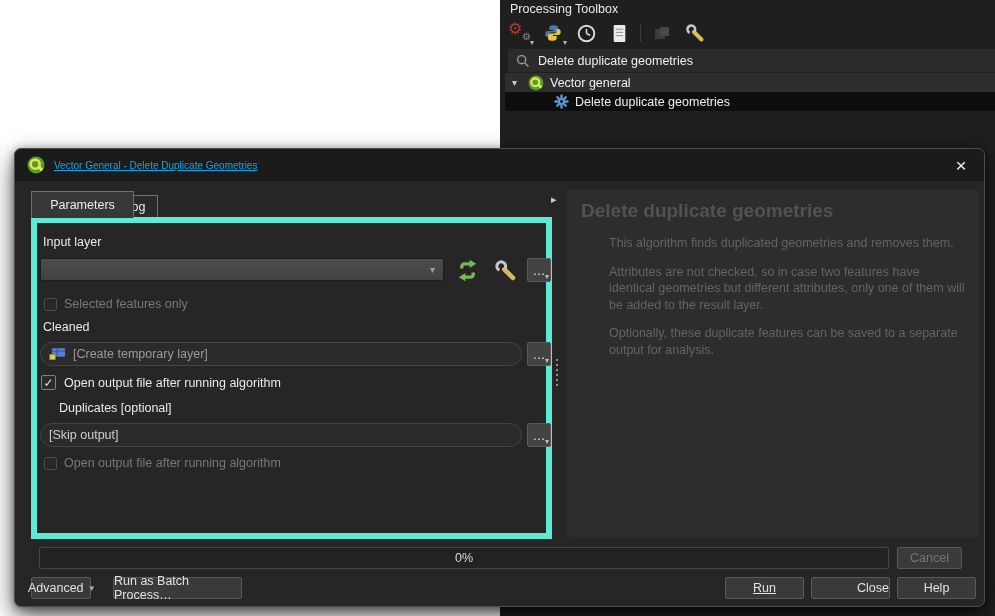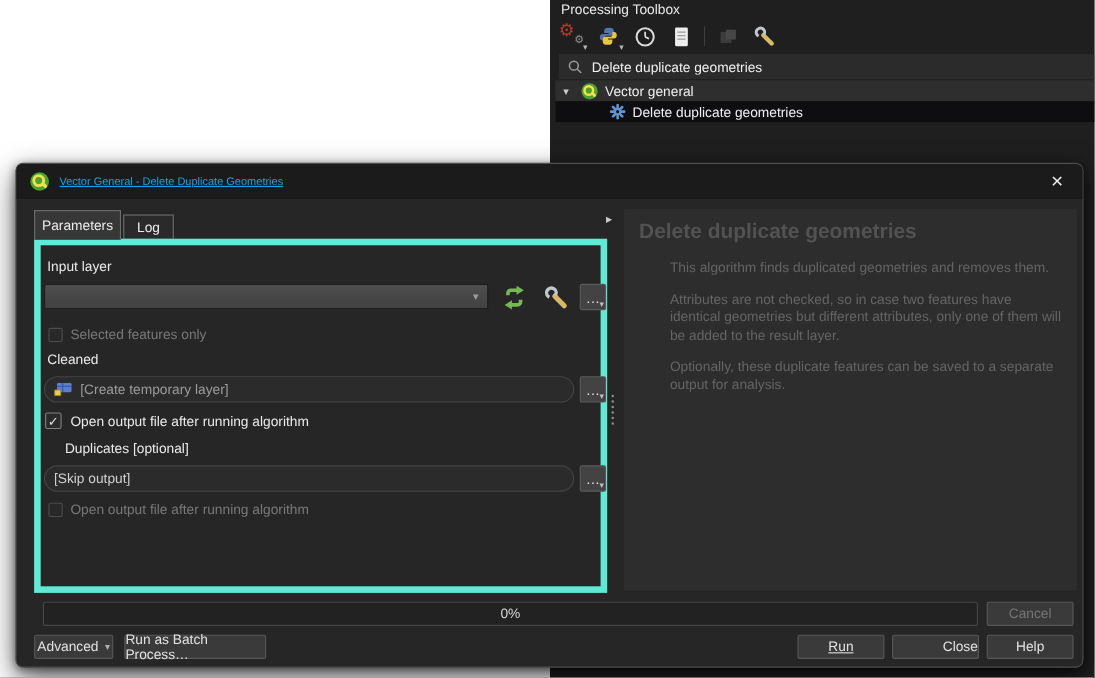--- a/index.html
+++ b/index.html
@@ -34,21 +34,21 @@
     box-shadow:0 10px 26px rgba(0,0,0,.6), 0 2px 8px rgba(0,0,0,.45); }
   .titlebar { left:0; top:0; width:100%; height:32px; background:#1b1b1b;
     border-radius:6px 6px 0 0; display:flex; align-items:center; padding:0 12px; gap:9px; }
   .dlg-title { color:#0ea5e9; font-size:10px;text-decoration:underline; }
   .dlg-close { margin-left:auto; width:22px; height:22px; display:flex; align-items:center; justify-content:center;
     color:#eeeeee; font-size:19px; line-height:1; cursor:default; }
 
   
   .tab { position:absolute; display:flex; align-items:center; justify-content:center;
     border:1px solid #6e6e6e; color:#ececec; }
-  .tab.active { left:16px; top:42px; width:79px; height:27px; background:#373737; border-bottom:none; z-index:2; }
+  .tab.active { left:16px; top:42px; width:103px; height:27px; background:#373737; border-bottom:none; z-index:2; }
   .tab.inactive { left:97px; top:46px; width:46px; height:23px; background:#2a2a2a; }
   .tabpane { left:16px; top:68px; width:521px; height:322px; border:6px solid #5eead4; background:#262626; }
 
   .field-label { position:absolute; color:#eaeaea; }
   .combo { position:absolute; left:3px; top:35px; width:404px; height:23px;
     background:linear-gradient(#4d4d4d,#424242); border:1px solid #1e1e1e; border-radius:2px;
     display:flex; align-items:center; justify-content:flex-end; padding-right:8px; }
   .combo .arrow { color:#9e9e9e; font-size:10px; }
   .icon-btn { position:absolute; width:28px; height:28px; display:flex; align-items:center; justify-content:center; }
   .browse-btn { position:absolute; width:24px; height:24px; background:#434343; border:1px solid #5a5a5a;
@@ -76,22 +76,22 @@
 
   
   .progressbar { left:24px; top:398px; width:850px; height:22px; background:#222222;
     border:1px solid #454545; border-radius:2px; display:flex; align-items:center; justify-content:center;
     color:#d9d9d9; }
   .btn { position:absolute; height:22px; background:#3a3a3a; border:1px solid #585858; border-radius:2px;
     color:#e2e2e2; display:flex; align-items:center; justify-content:center; font-size:12.5px;
     font-family:"Liberation Sans",sans-serif; gap:6px; }
   .btn.disabled { color:#757575; }
   .btn .dd { font-size:9px; color:#b0b0b0; }
-  .btn-cancel { left:882px; top:398px; width:79px; }
-  .btn-advanced { left:16px; top:428px; width:72px; }
+  .btn-cancel { left:882px; top:398px; width:65px; }
+  .btn-advanced { left:16px; top:428px; width:60px; }
   .btn-batch { left:98px; top:428px; width:129px; }
   .btn-run { left:710px; top:428px; width:79px;text-decoration:underline; }
   .btn-close { left:796px; top:428px; width:79px;padding-left:45px; }
   .btn-help { left:882px; top:428px; width:79px; }
 </style>
 </head>
 <body>
 
 <div class="abs" style="left:0;top:0;width:500px;height:616px;background:#ffffff;"></div>
 

